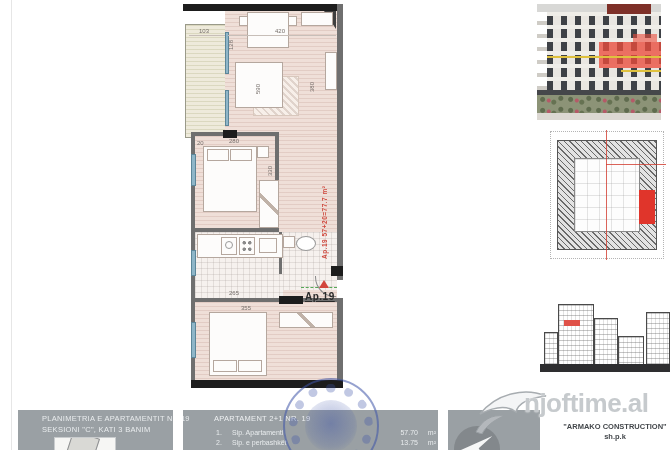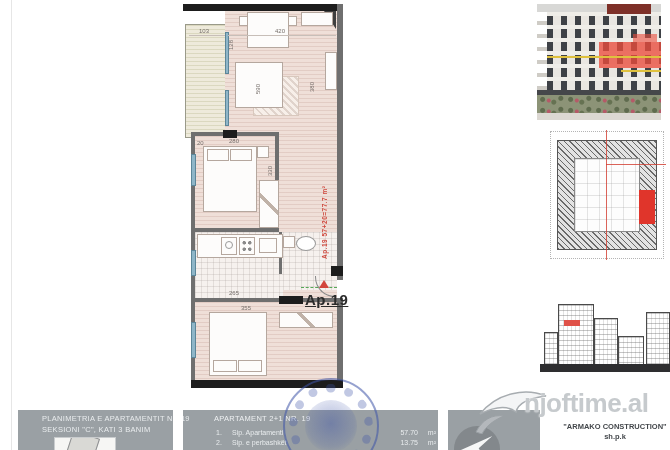--- a/index.html
+++ b/index.html
@@ -28,21 +28,21 @@
   .furn{position:absolute;background:#fdfcfb;border:1px solid #b5a79e;}
   .rug{position:absolute;background:
      repeating-linear-gradient(45deg, rgba(190,170,160,0.40) 0 2px, transparent 2px 5px),#f7efe9;
      border:1px solid #d9c8bd;}
   .diag{background:linear-gradient(45deg, transparent 46%, #c0b2a8 46% 54%, transparent 54%),#fdfcfb;}
   .dim{position:absolute;font-size:6px;color:#766f6b;white-space:nowrap;}
   .dim.v{writing-mode:vertical-rl;transform:rotate(180deg);}
   .dimline{position:absolute;background:#c7beb8;}
   .area-note{position:absolute;writing-mode:vertical-rl;transform:rotate(180deg);
      font-size:6.5px;font-weight:bold;color:#cf4a3f;letter-spacing:0.5px;white-space:nowrap;}
-  .entry-label{position:absolute;font-size:15px;font-weight:bold;color:#2b2b2b;letter-spacing:0.5px;text-decoration:underline;}
+  .entry-label{position:absolute;font-size:10px;font-weight:bold;color:#2b2b2b;letter-spacing:0.5px;text-decoration:underline;}
   .entry-tri{position:absolute;width:0;height:0;border-left:5px solid transparent;
      border-right:5px solid transparent;border-bottom:8px solid #d2453c;}
   .shaft-tri{position:absolute;width:0;height:0;border-top:18px solid #3f3f3f;border-left:12px solid transparent;}
   .door-arc{position:absolute;border-left:1px solid #8a8a8a;border-bottom:1px solid #8a8a8a;
      border-radius:0 0 0 20px;}
   .entry-dash{position:absolute;border-top:1px dashed #58a858;}
   .toilet{position:absolute;background:#fff;border:1px solid #9a9a9a;border-radius:50%;}
   .washer-dot{position:absolute;border:1px solid #9a9a9a;border-radius:50%;}
 
   

